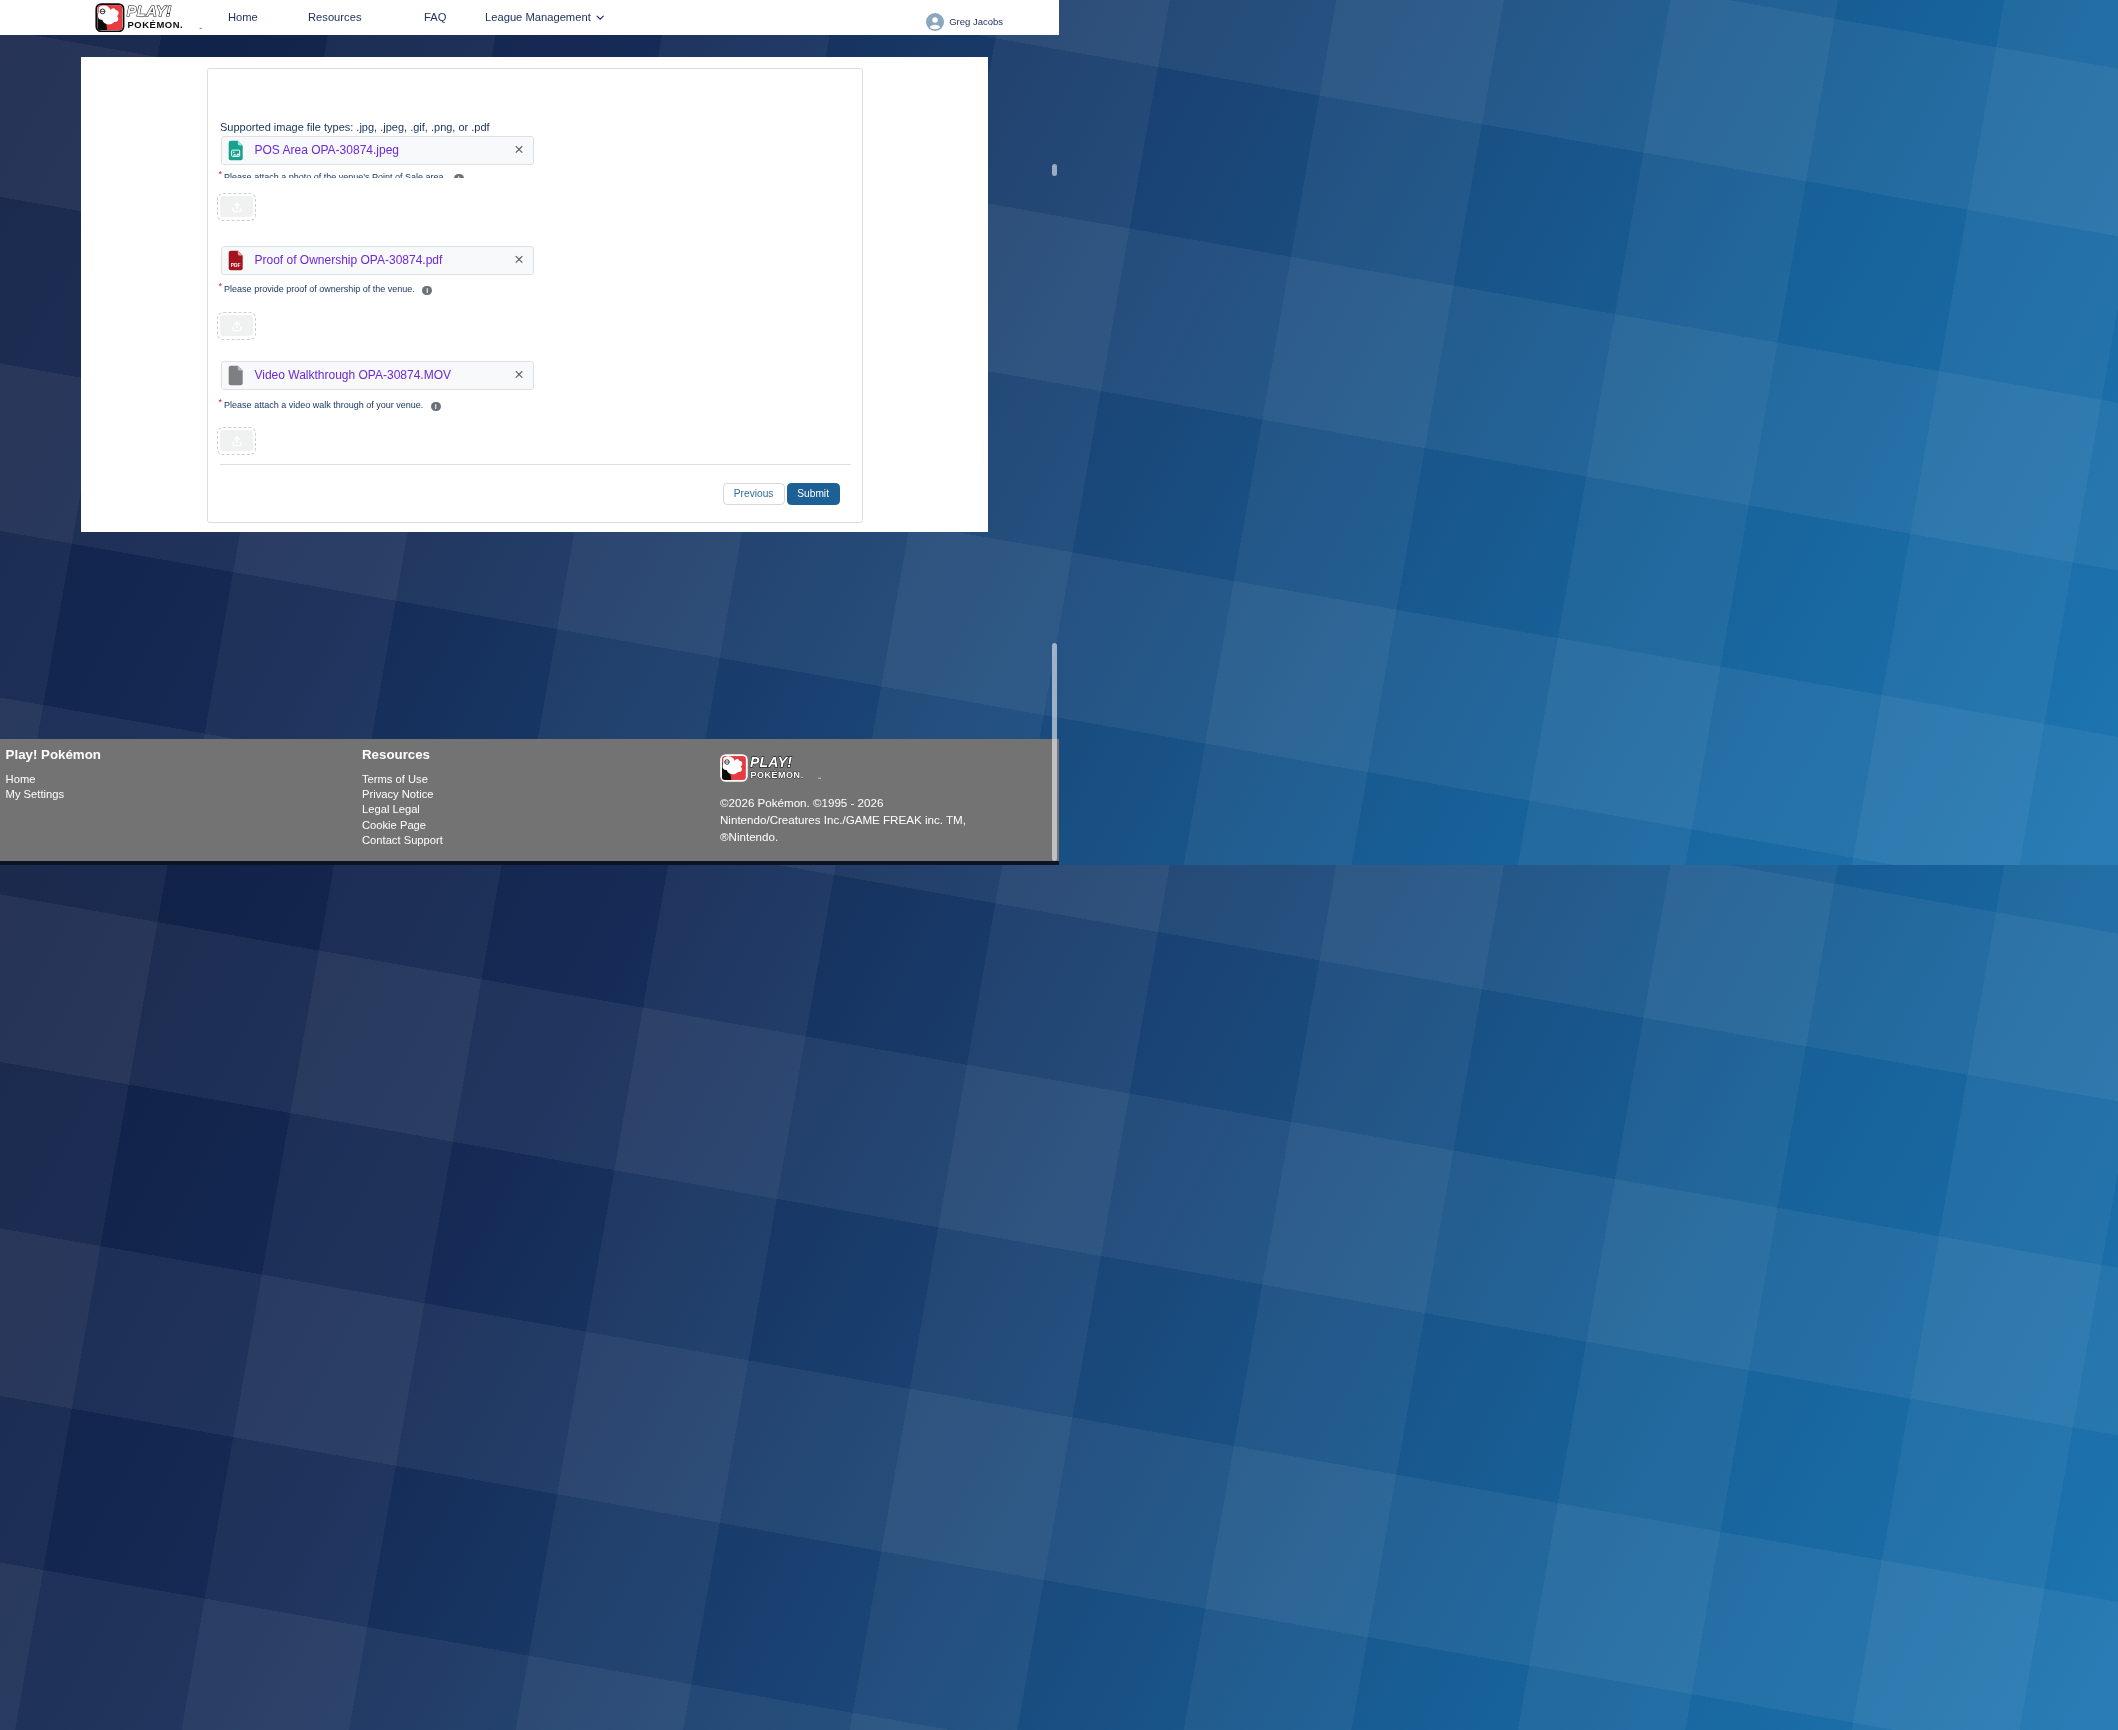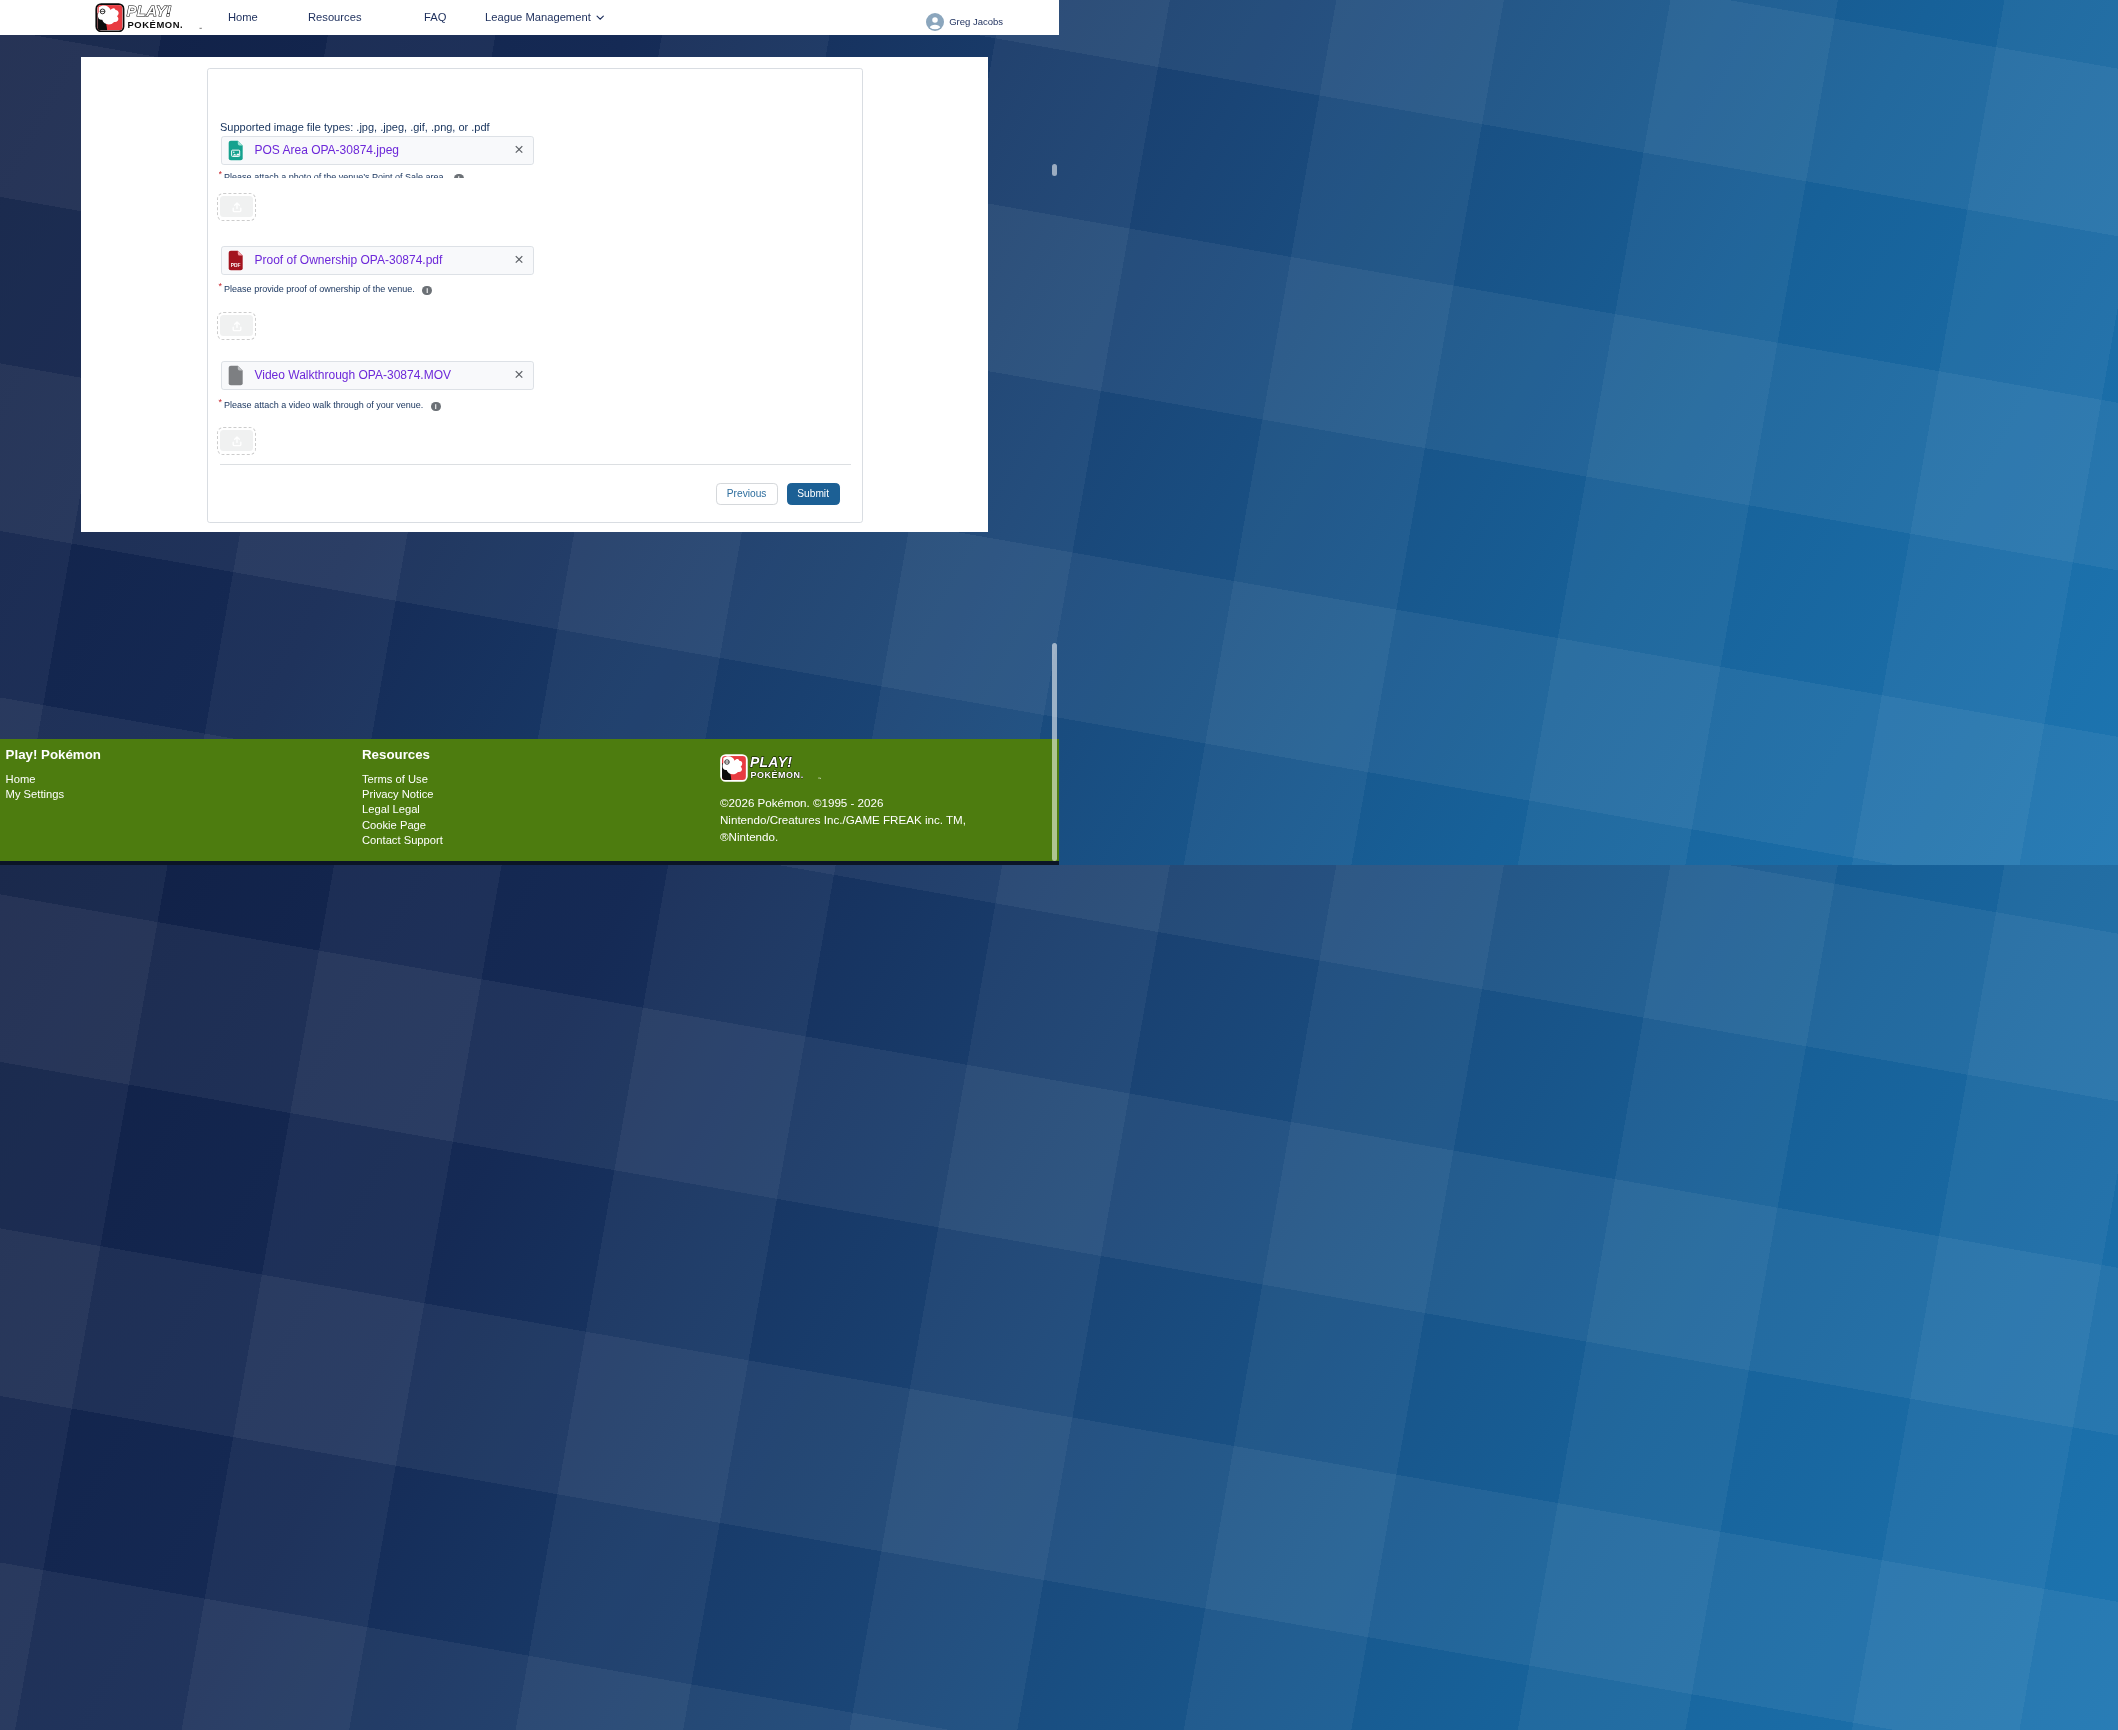--- a/index.html
+++ b/index.html
@@ -30,25 +30,25 @@
   .file-link{margin-left:11.2px;font-size:12px;color:#6d28d9;text-decoration:none;cursor:pointer;white-space:nowrap;}
   .chip-close{margin-left:auto;margin-right:9px;border:0;background:none;font-size:12.6px;color:#5f6368;cursor:pointer;padding:0;line-height:1;font-family:"Liberation Sans",sans-serif;}
   .caption{position:absolute;left:10.5px;width:519px;font-size:9px;color:#16325c;white-space:nowrap;}
   .cap-1{top:100px;height:9px;overflow:hidden;} .cap-2{top:212px;} .cap-3{top:328px;}
   .req-star{color:#c9242b;font-size:9px;vertical-align:2.8px;margin-right:2.1px;}
   .info-icon{display:inline-block;width:9.8px;height:9.8px;margin-left:7.7px;background:#6c7176;border-radius:50%;color:#fff;font-size:7px;font-weight:bold;text-align:center;line-height:9.8px;vertical-align:-1.4px;cursor:pointer;font-style:normal;}
   .dropzone{position:absolute;left:9px;width:39px;height:28px;border:1.4px dashed #cccccc;border-radius:6.3px;padding:2.1px;box-sizing:border-box;cursor:pointer;}
   .dz-1{top:124px;} .dz-2{top:243px;} .dz-3{top:358px;}
   .dz-inner{width:100%;height:100%;background:#f0f1f1;border-radius:3.5px;display:flex;align-items:center;justify-content:center;}
   .divider{position:absolute;left:12px;right:11.2px;top:395px;height:0.7px;background:#dcdfe2;}
-  .actions{position:absolute;top:414px;right:22.4px;display:flex;gap:9px;align-items:center;}
+  .actions{position:absolute;top:414px;right:22.4px;display:flex;gap:2px;align-items:center;}
   .btn-prev{width:62px;height:22.4px;background:#fff;border:0.7px solid #d5d8db;border-radius:4.2px;color:#2e6e9e;font-size:10.2px;cursor:pointer;font-family:"Liberation Sans",sans-serif;}
   .btn-submit{width:53px;height:22.4px;background:#1c6095;border:0.7px solid #1c6095;border-radius:4.2px;color:#fff;font-size:10.2px;cursor:pointer;font-family:"Liberation Sans",sans-serif;}
   
-  .footer{position:absolute;left:0;top:739px;width:100%;height:126px;background:#4d7c0f;z-index:3;color:#fff;}
+  .footer{position:absolute;left:0;top:739px;width:100%;height:126px;background:#737373;z-index:3;color:#fff;}
   .footer-strip{position:absolute;left:0;bottom:0;width:100%;height:4.2px;background:#0b1526;}
   .f-col1{position:absolute;left:5.6px;top:7.7px;} .f-col2{position:absolute;left:362px;top:7.7px;}
   .f-head{font-size:13.3px;font-weight:bold;margin:0 0 12.6px 0;}
   .f-link{display:block;font-size:11.2px;color:#fff;text-decoration:none;margin-bottom:4.9px;line-height:10.2px;cursor:pointer;}
   .f-col3{position:absolute;left:720px;top:15.4px;}
   .f-copy{margin-top:9.8px;font-size:11.6px;line-height:17px;color:#fff;}
   
   .sb-thumb{position:absolute;left:1052px;width:4.9px;background:rgba(255,255,255,0.55);border-radius:2.8px;z-index:10;}
   .sb-small{top:164px;height:12px;}
   .sb-long{top:643px;height:218px;}

